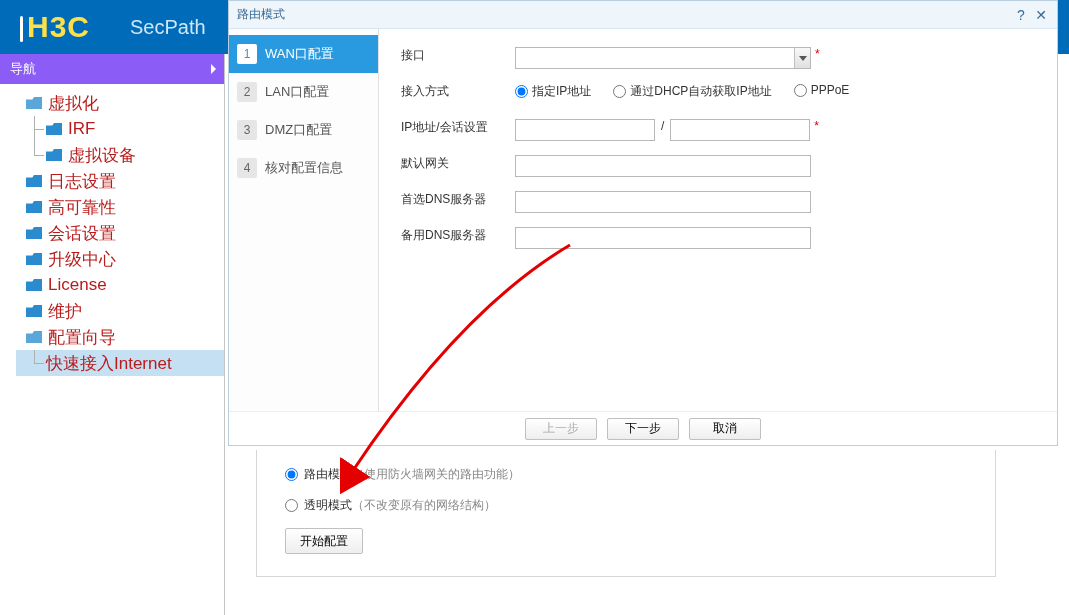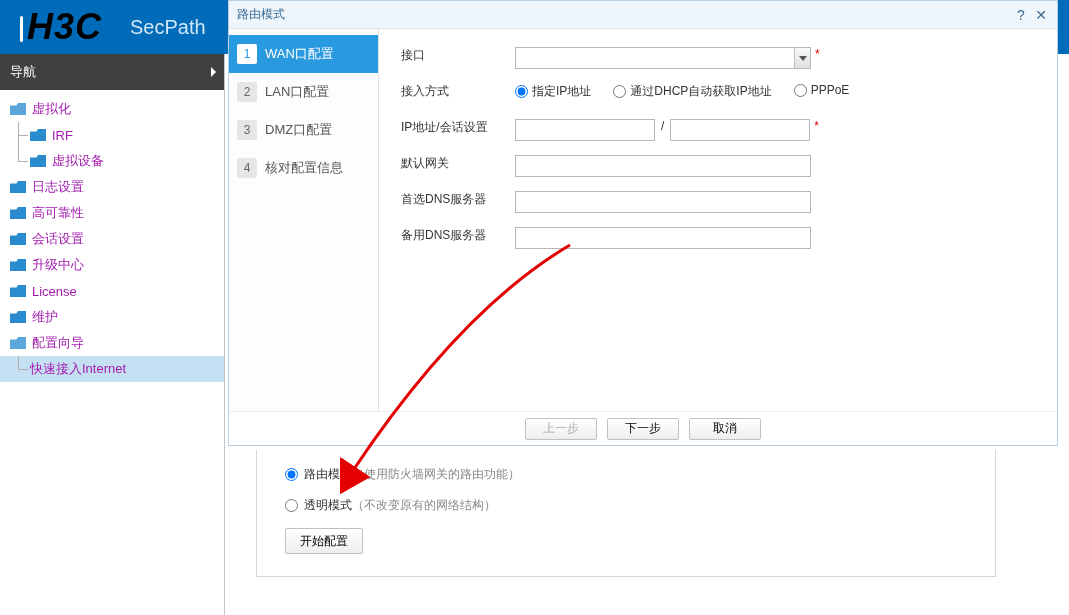--- a/index.html
+++ b/index.html
@@ -1,28 +1,28 @@
 <!DOCTYPE html>
 <html><head>
 <meta charset="utf-8">
 <style>
   * { box-sizing: border-box; margin: 0; padding: 0; font-family: "Microsoft YaHei", Arial, sans-serif; }
   body { background: #fff; width: 1069px; height: 615px; overflow: hidden; position: relative; }
   
   
   .header { height: 54px; background: #006bb9; display: flex; align-items: center; padding: 0 20px; }
-  .logo { font-family: Arial, sans-serif; font-weight: bold; font-size: 36px; color: #000000; font-style: italic; letter-spacing: 1px; }
+  .logo { font-family: Arial, sans-serif; font-weight: bold; font-size: 30px; color: #fde047; letter-spacing: 1px; }
   .logo-bar { display:inline-block; height:26px; width:3px; background:#fff; vertical-align:middle; margin-right:4px; border-radius:2px;}
-  .product { color: #cfe7f7; font-size: 20px; margin-left: 28px; }
+  .product { color: #cfe7f7; font-size: 20px; margin-left: 40px; }
   
   
   .sidebar { position: absolute; left: 0; top: 54px; width: 225px; bottom: 0; border-right: 1px solid #c5c5c5; background:#fff;}
-  .nav-head { height: 36px; background: #404040; color: #fff; font-size: 13px; display:flex; align-items:center; padding-left:10px;}
+  .nav-head { height: 30px; background: #8b5cf6; color: #fff; font-size: 13px; display:flex; align-items:center; padding-left:10px;}
   .menu-chevron { width:0; height:0; border-top:5px solid transparent; border-bottom:5px solid transparent; border-left:5px solid #fff; margin-left:auto; margin-right:8px;}
-  .tree { padding-top: 6px; font-size: 13px; color:#a21caf;}
+  .tree { padding-top: 6px; font-size: 17px; color:#b91c1c;padding-left:16px;}
   .tree-item { display:flex; align-items:center; height:26px; padding-left:10px; cursor:pointer;}
   .tree-item.child { padding-left: 30px; position:relative;}
   .tree-item.selected { background:#c5dff3;}
   .folder-icon { width:16px; height:12px; display:inline-block; margin-right:6px; position:relative;}
   .folder-icon::before { content:""; position:absolute; inset:0; background:#2a8ccf; clip-path: polygon(0 20%, 40% 20%, 50% 0, 100% 0, 100% 100%, 0 100%);}
   .folder-icon.open::before { background:#5aa6d9;}
   .conn-vert { position:absolute; left:18px; top:0; bottom:0; width:1px; background:#b0b0b0;}
   .conn-hor { position:absolute; left:18px; top:50%; width:10px; height:1px; background:#b0b0b0;}
   
   

